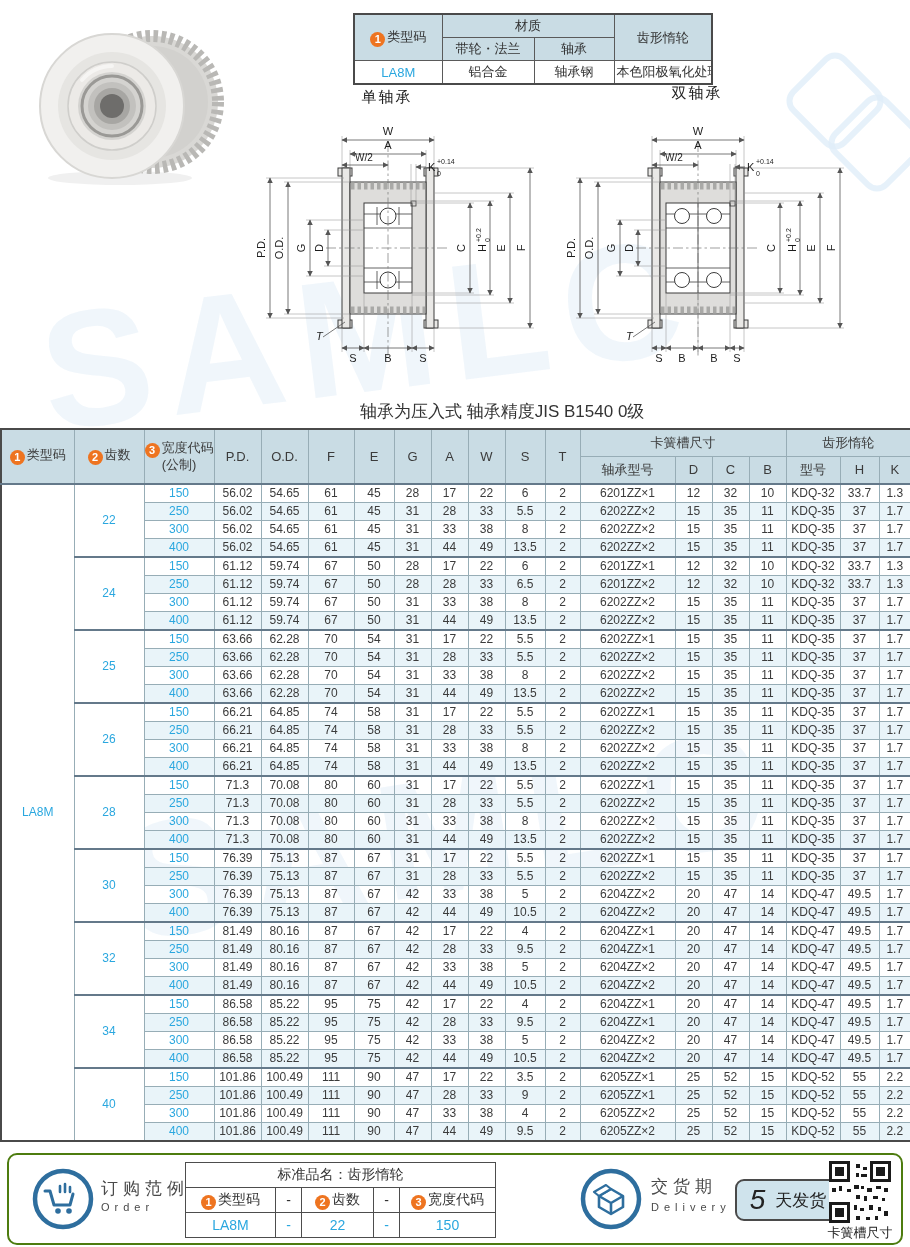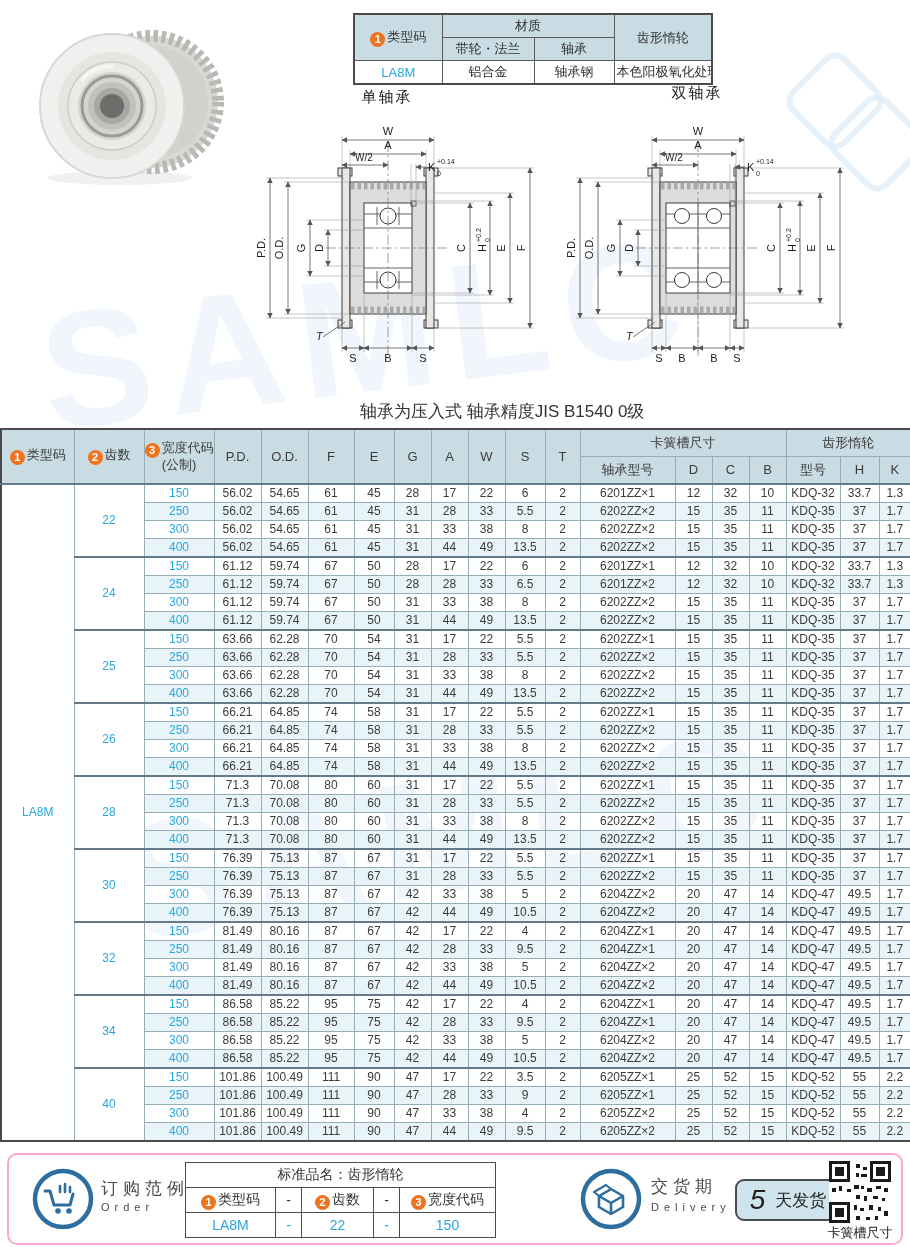--- a/index.html
+++ b/index.html
@@ -39,21 +39,21 @@
   #main-table th,#main-table td{border:1px solid #97adb6;text-align:center;padding:0;height:17px;line-height:1.05;
               white-space:nowrap;overflow:hidden;vertical-align:middle;}
   #main-table thead th{background:#c9dce4;font-weight:normal;font-size:13px;height:26px;}
   #main-table thead{border-bottom:2px solid #4a4a4a;}
   #main-table tr.alt td{background:#e9f4f9;}
   #main-table tr.gstart td{border-top:2px solid #64798a;}
   #main-table td.typecell{background:#fff;color:#2aa7df;}
   #main-table td.teethcell{background:#fff;color:#2aa7df;}
   #main-table td.wcode{color:#2aa7df;}
   
-  #footer{position:absolute;left:7px;top:1153px;width:892px;height:88px;border:2px solid #f9a8d4;border-radius:10px;background:#fff;}
+  #footer{position:absolute;left:7px;top:1153px;width:892px;height:88px;border:2px solid #4d7c0f;border-radius:10px;background:#fff;}
   .ficon{position:absolute;width:64px;height:64px;}
   .ftxt-cn{font-size:17px;color:#4a4a4a;letter-spacing:5px;white-space:nowrap;}
   .ftxt-en{font-size:11px;color:#4a4a4a;letter-spacing:5px;white-space:nowrap;}
   #order-table{position:absolute;left:176px;top:7px;border-collapse:collapse;font-size:14px;background:#fff;}
   #order-table th,#order-table td{border:1.5px solid #4d4d4d;text-align:center;padding:0;height:24px;font-weight:normal;white-space:nowrap;}
   #delivery-badge{position:absolute;left:726px;top:24px;width:102px;height:38px;background:#cfe3ec;border:2px solid #4a4a4a;
                   border-radius:9px;display:flex;align-items:center;justify-content:center;gap:10px;}
   #delivery-badge .num{font-size:28px;font-style:italic;color:#222;}
   #delivery-badge .unit{font-size:17px;color:#222;}
   #qr-box{position:absolute;left:820px;top:6px;width:62px;height:62px;}

